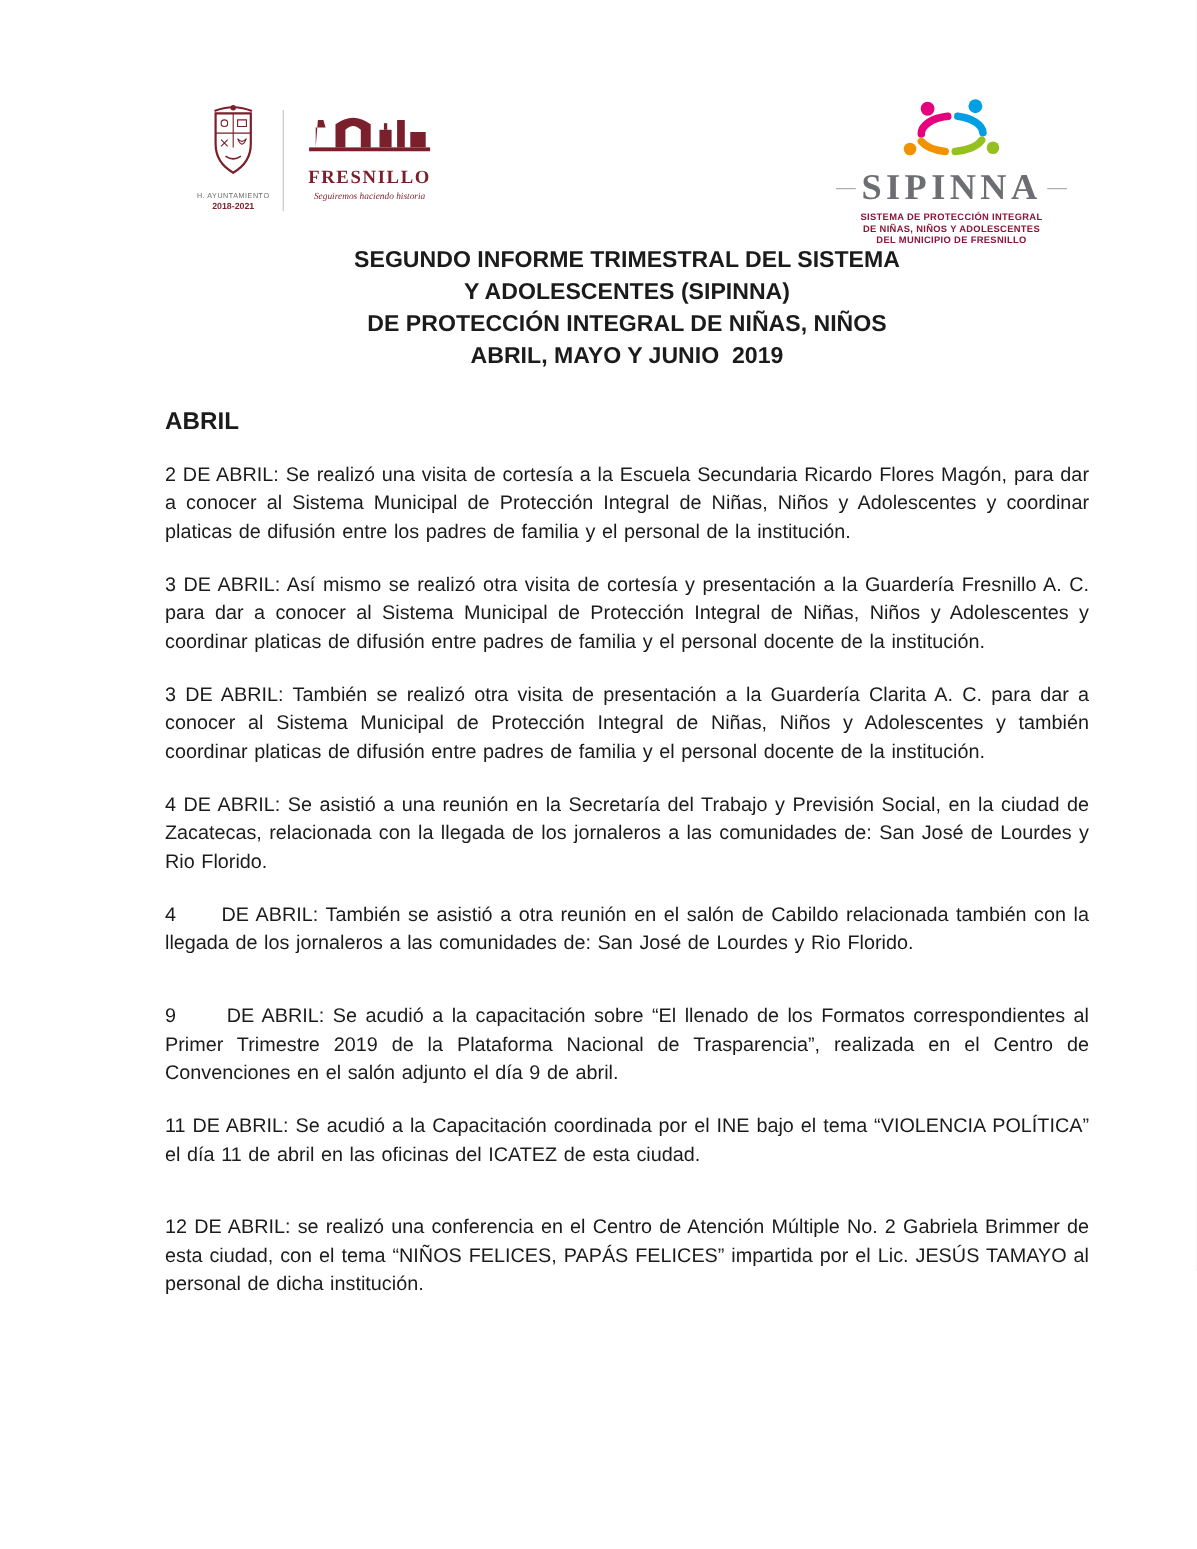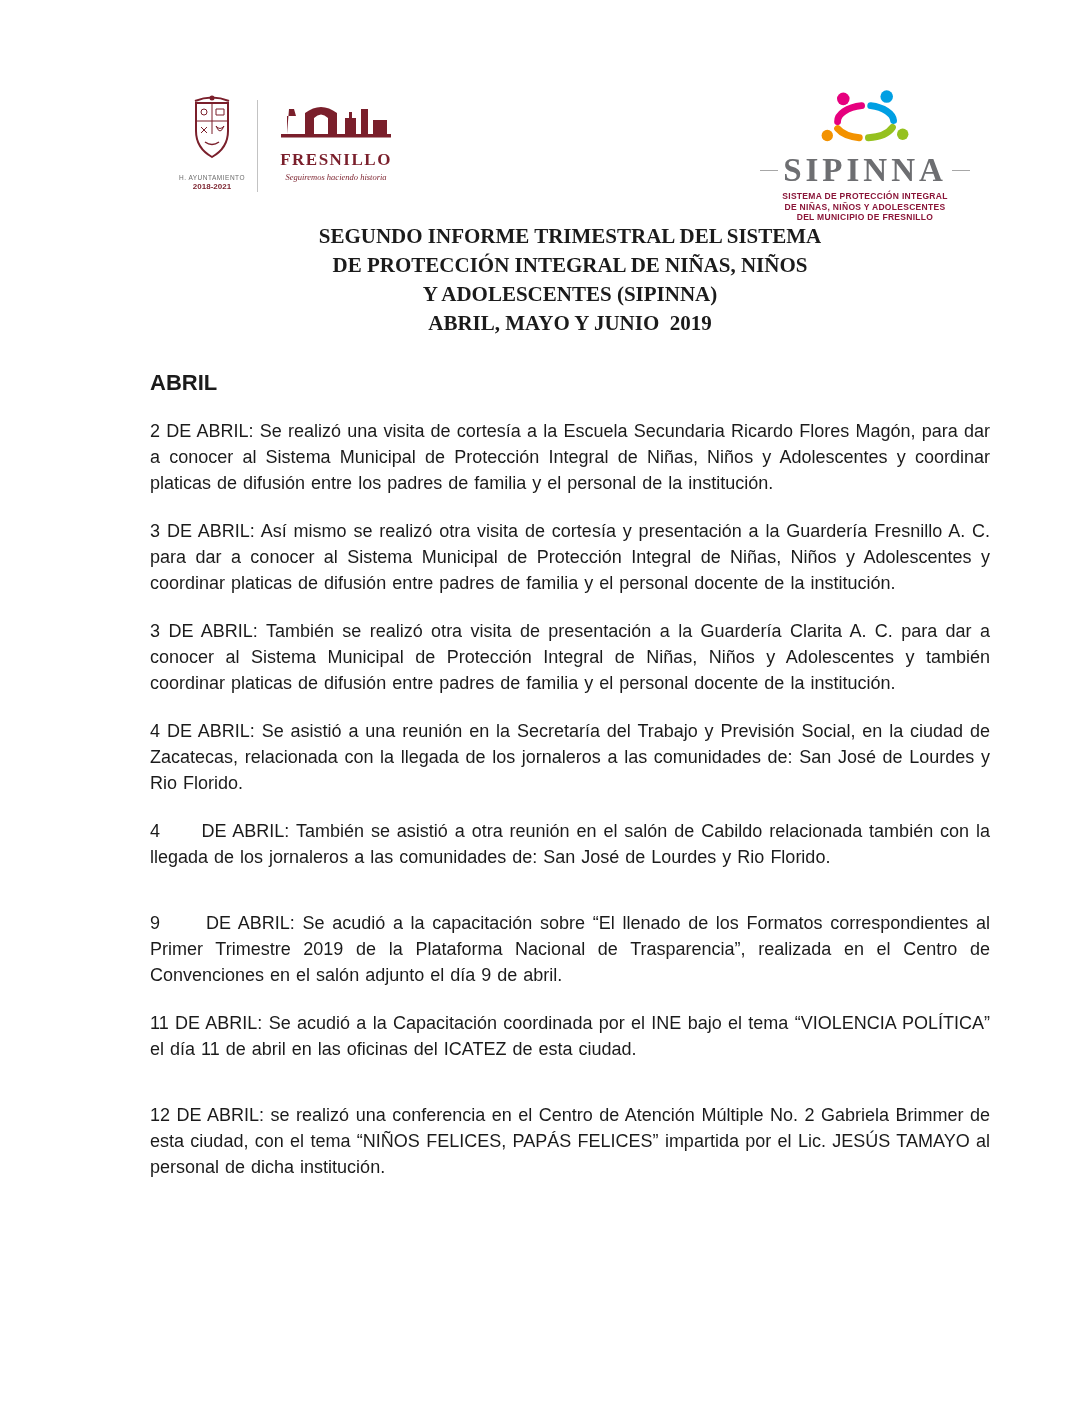--- a/index.html
+++ b/index.html
@@ -51,21 +51,21 @@
     font-size: 33px; letter-spacing: 4px; color: #6d6e71; line-height: 1;
   }
   .sipinna-sub {
     margin-top: 4px; text-align: center; color: #8a1538;
     font-size: 8.5px; font-weight: bold; line-height: 10.5px; letter-spacing: 0.3px;
   }
 
   
   .content { position: absolute; left: 150px; width: 840px; top: 222px; }
 
-  .doc-title { text-align: center; font-weight: bold; font-size: 21px; line-height: 29px; font-family: Liberation Serif, serif; }
+  .doc-title { text-align: center; font-weight: bold; font-size: 21px; line-height: 29px; }
   .doc-title div { white-space: pre-wrap; }
 
   .section-heading { font-size: 22px; font-weight: bold; margin-top: 32px; }
 
   .para {
     font-size: 18px; line-height: 26px; text-align: justify;
     margin-top: 22px; word-spacing: 1px;
   }
   .para .lead { font-weight: normal; white-space: pre-wrap; }
   .para.gap-lg { margin-top: 40px; }
@@ -140,22 +140,22 @@
         <div>DEL MUNICIPIO DE FRESNILLO</div>
       </div>
     </div>
 
   </div>
 
   <div class="content">
 
     <div class="doc-title">
       <div>SEGUNDO INFORME TRIMESTRAL DEL SISTEMA</div>
+      <div>Y ADOLESCENTES (SIPINNA)</div>
       <div>DE PROTECCIÓN INTEGRAL DE NIÑAS, NIÑOS</div>
-      <div>Y ADOLESCENTES (SIPINNA)</div>
       <div>ABRIL, MAYO Y JUNIO  2019</div>
     </div>
 
     <h2 class="section-heading">ABRIL</h2>
 
     <p class="para"><span class="lead">2 DE ABRIL:</span> <span>Se realizó una visita de cortesía a la Escuela Secundaria Ricardo Flores Magón, para dar a conocer al Sistema Municipal de Protección Integral de Niñas, Niños y Adolescentes y coordinar platicas de difusión entre los padres de familia y el personal de la institución.</span></p>
 
     <p class="para"><span class="lead">3 DE ABRIL:</span> <span>Así mismo se realizó otra visita de cortesía y presentación a la Guardería Fresnillo A. C. para dar a conocer al Sistema Municipal de Protección Integral de Niñas, Niños y Adolescentes y coordinar platicas de difusión entre padres de familia y el personal docente de la institución.</span></p>
 
     <p class="para"><span class="lead">3 DE ABRIL:</span> <span>También se realizó otra visita de presentación a la Guardería Clarita A. C. para dar a conocer al Sistema Municipal de Protección Integral de Niñas, Niños y Adolescentes y también coordinar platicas de difusión entre padres de familia y el personal docente de la institución.</span></p>

